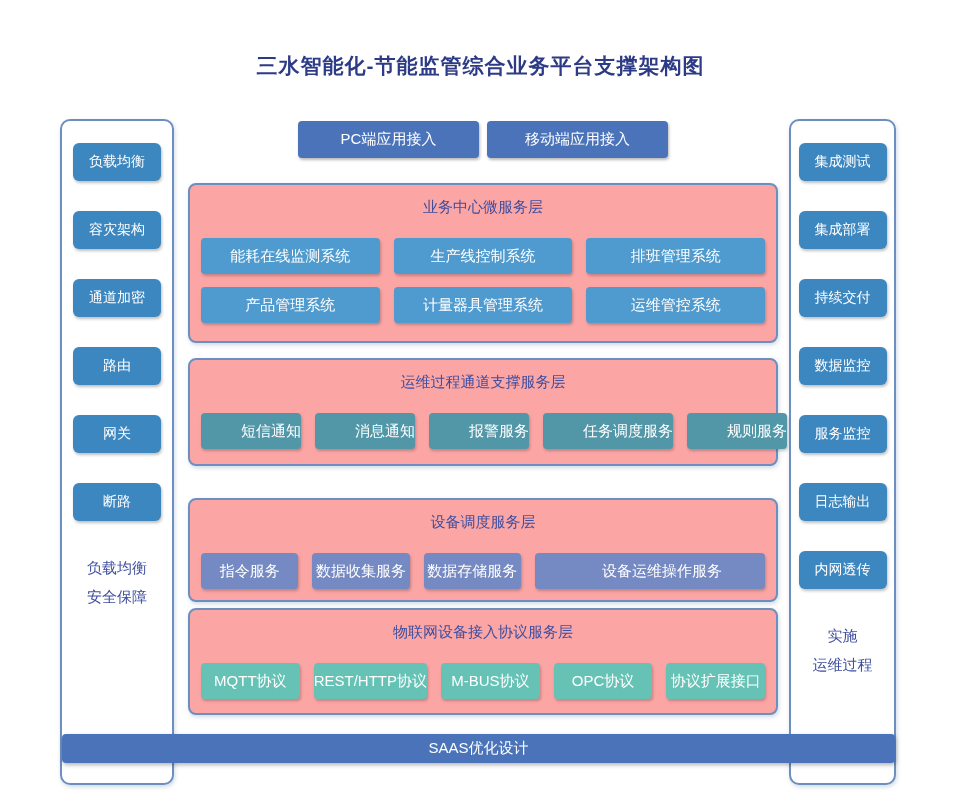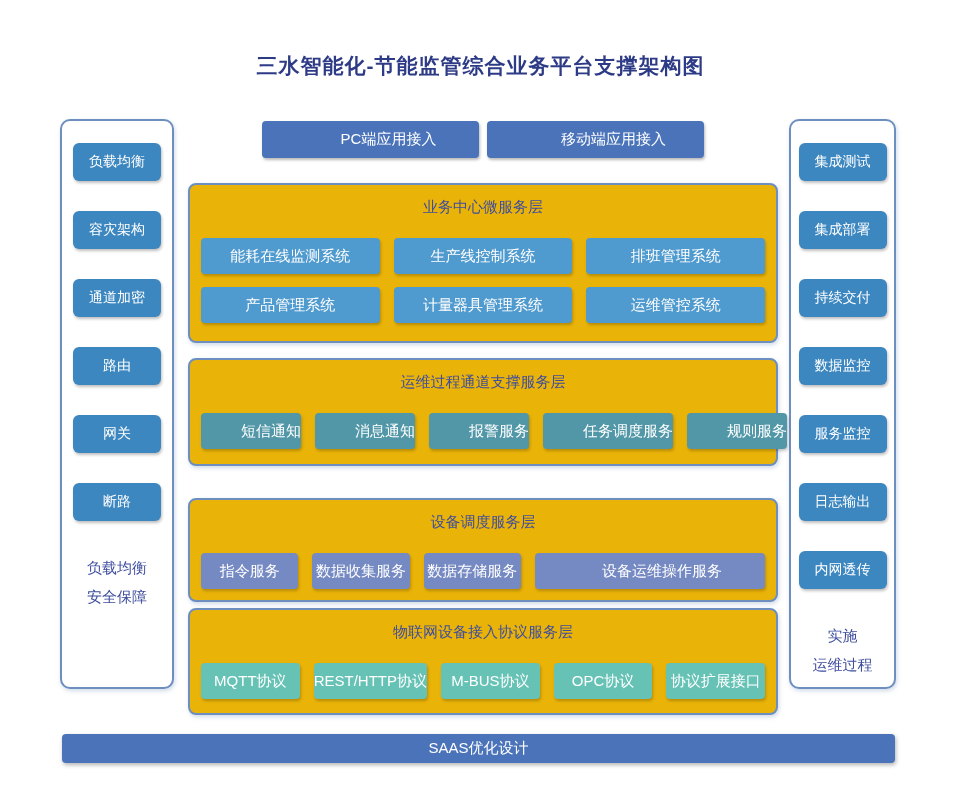--- a/index.html
+++ b/index.html
@@ -6,21 +6,21 @@
   .canvas{
     position:relative;width:961px;height:804px;background:#ffffff;overflow:hidden;
     font-family:"Liberation Sans","DejaVu Sans",sans-serif;
   }
   .page-title{
     position:absolute;top:52px;left:0;width:100%;text-align:center;
     font-size:21px;font-weight:bold;letter-spacing:1px;color:var(--title,#2d3a85);
   }
   
   .panel{
-    position:absolute;top:119px;height:570px;box-sizing:border-box;
+    position:absolute;top:119px;height:666px;box-sizing:border-box;
     border:2px solid var(--panel-border,#6d8fc0);border-radius:10px;
     box-shadow:1px 2px 4px rgba(120,150,190,.35);
     display:flex;flex-direction:column;align-items:center;padding-top:22px;gap:30px;
     background:#fff;
   }
   .panel.left{left:60px;width:114px;}
   .panel.right{left:789px;width:107px;}
   .side-btn{
     width:88px;height:38px;flex:0 0 38px;background:var(--side-btn,#3d87c0);
     border-radius:6px;color:#fff;font-size:14px;
@@ -29,25 +29,24 @@
   }
   .side-caption{
     color:var(--caption,#3f4e9e);font-size:15px;text-align:center;line-height:29px;margin-top:2px;
   }
   
   .access-row{position:absolute;left:188px;top:121px;width:590px;display:flex;justify-content:center;gap:8px;}
   .access-btn{
     width:181px;height:37px;background:var(--accent,#4a73b9);border-radius:4px;
     color:#fff;font-size:15px;display:flex;align-items:center;justify-content:center;
     box-shadow:1px 2px 3px rgba(0,0,0,.28);
-    padding-left:36px;
   }
   
   .layer{
-    position:absolute;left:188px;width:590px;box-sizing:border-box;background:#eab308;
+    position:absolute;left:188px;width:590px;box-sizing:border-box;background:#fca5a5;
     border:2px solid var(--panel-border,#6d8fc0);border-radius:8px;
     box-shadow:1px 2px 4px rgba(120,150,190,.35);
     padding:12px 11px 0;
   }
   #layer1{top:183px;height:160px;}
   #layer2{top:358px;height:108px;}
   #layer3{top:483px;height:104px;margin-top:15px;}
   #layer4{top:608px;height:107px;}
   .layer-title{text-align:center;color:var(--caption,#3f4e9e);font-size:15px;height:20px;line-height:20px;margin-bottom:21px;}
   .btn-row{display:flex;gap:14px;margin-bottom:13px;}

